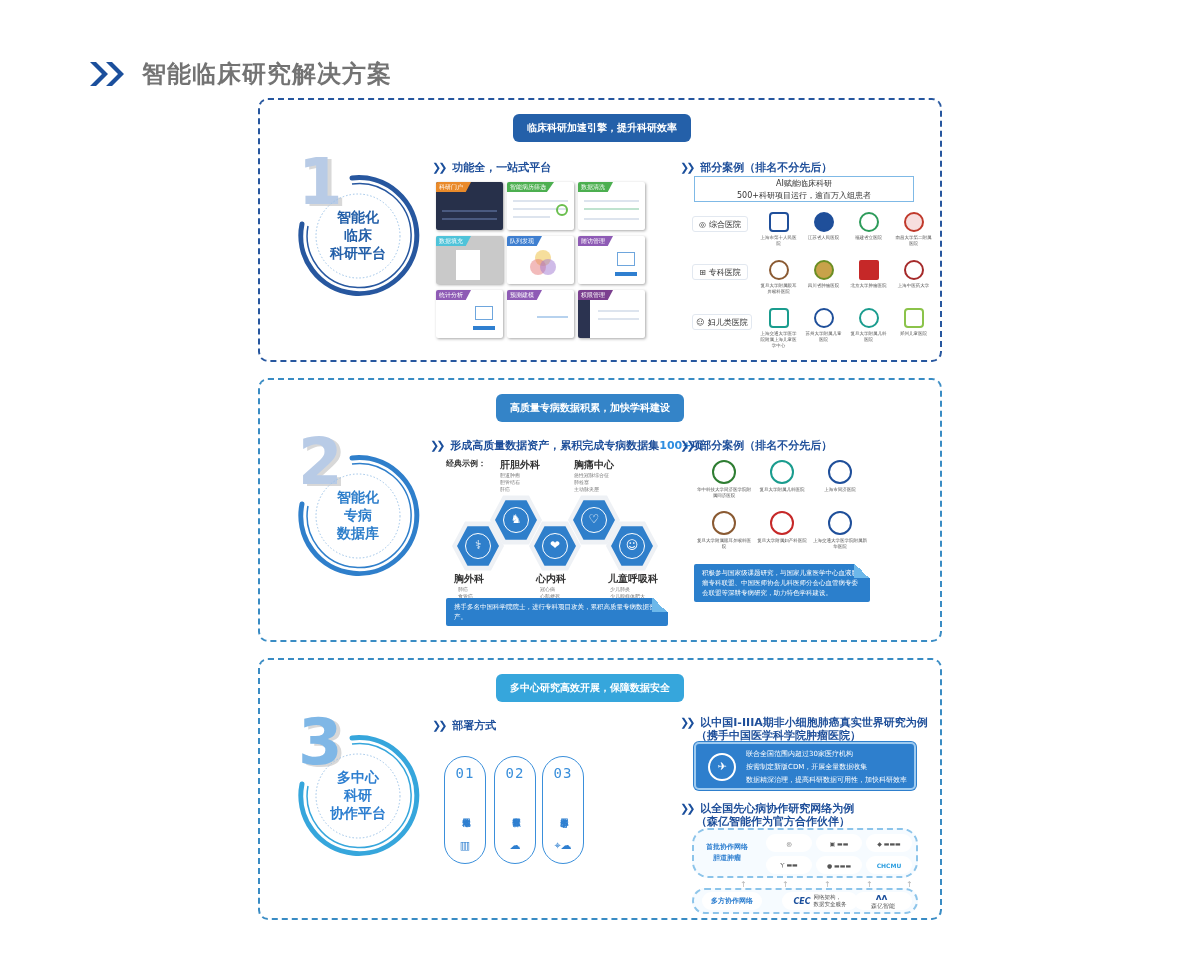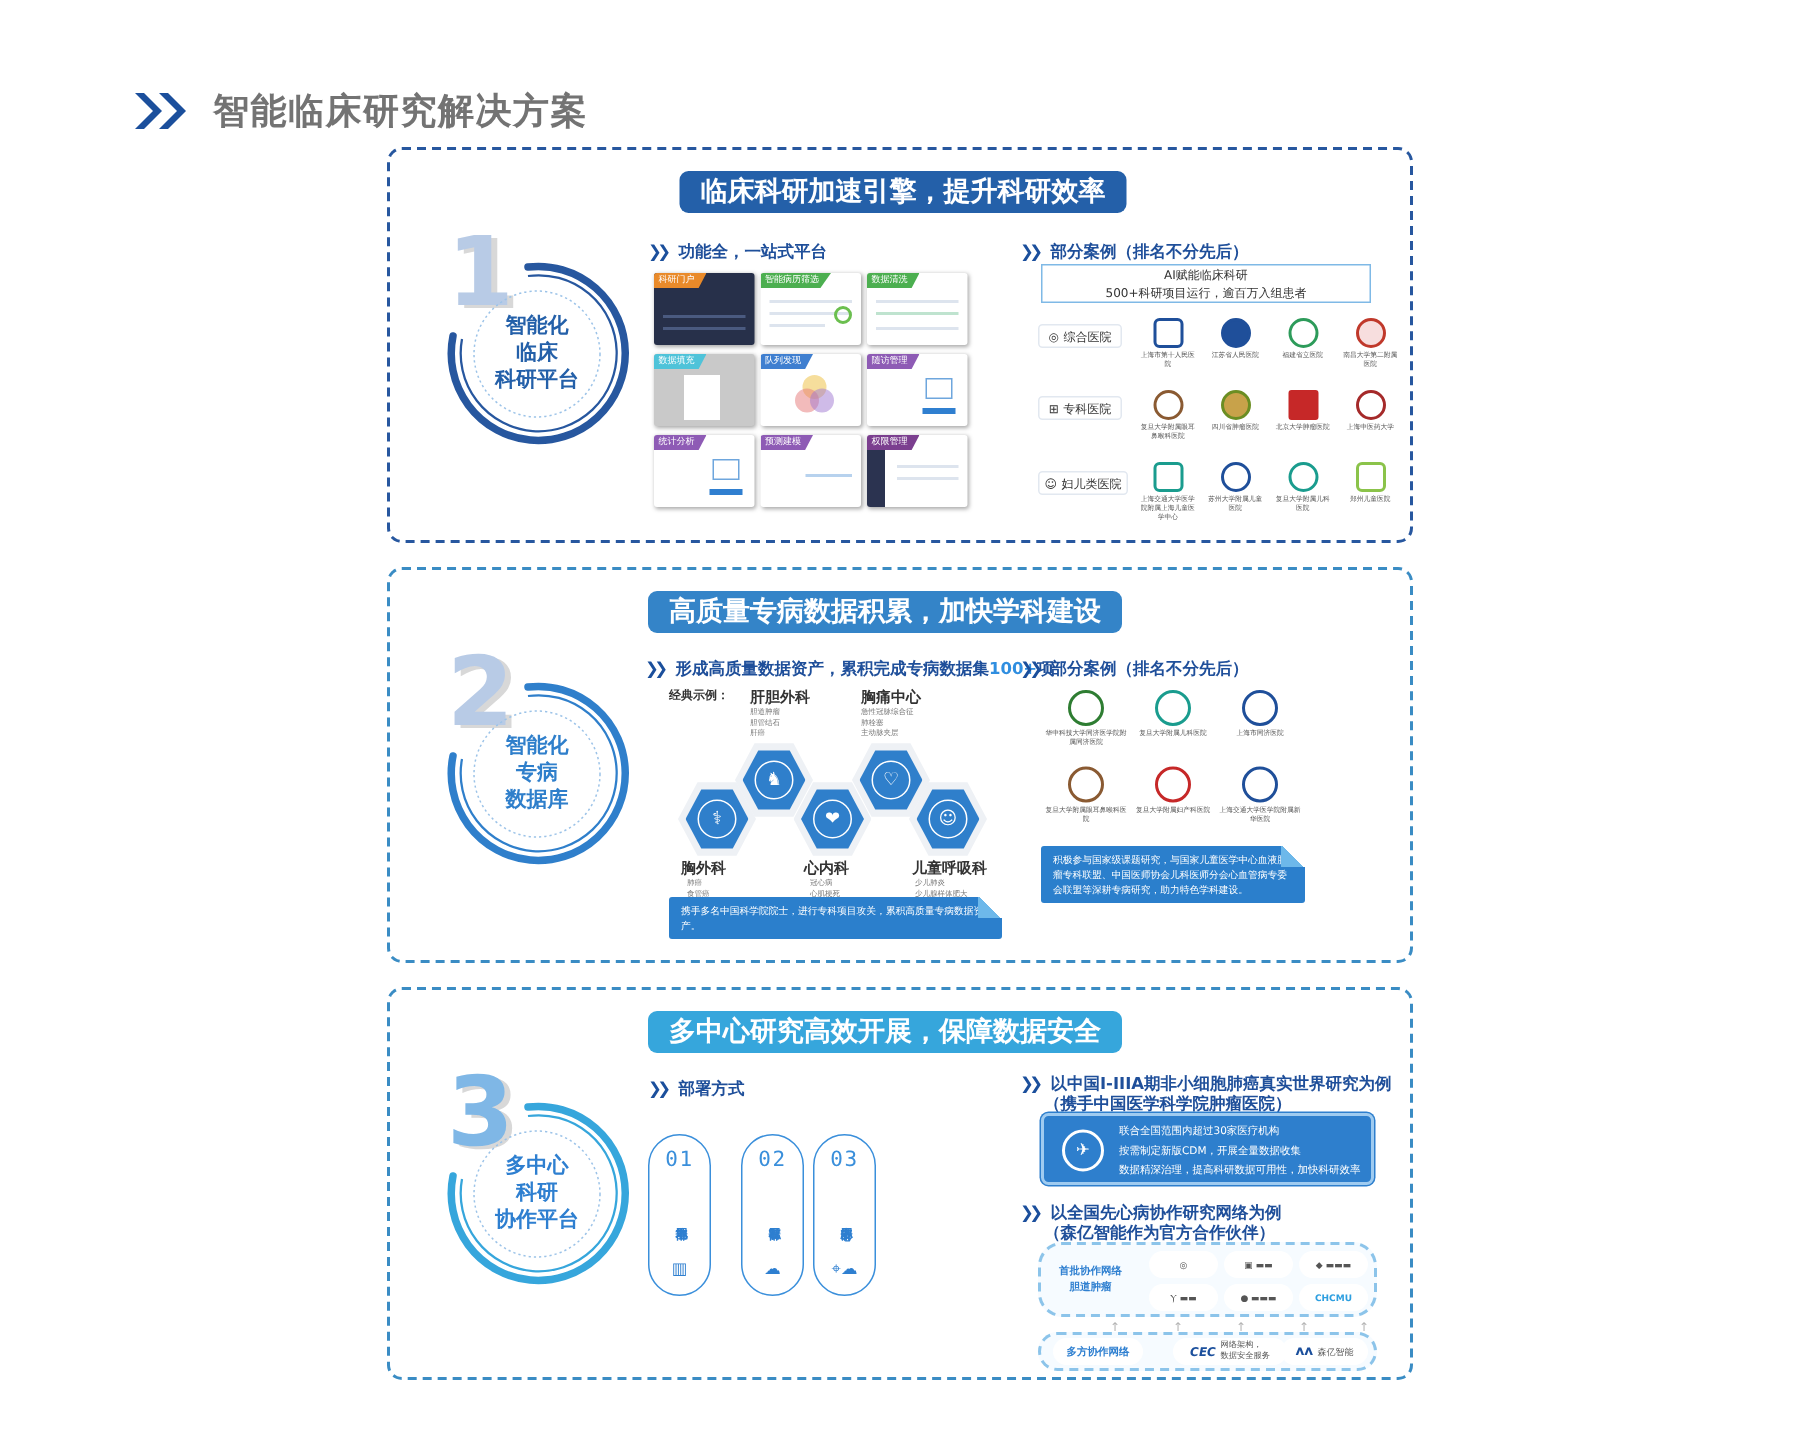--- a/index.html
+++ b/index.html
@@ -7,21 +7,21 @@
   body { font-family: "DejaVu Sans", "Liberation Sans", sans-serif; color: #1f3a6e; position: relative; }
 
   .page-title { position: absolute; left: 88px; top: 58px; display: flex; align-items: center; gap: 14px; }
   .page-title h1 { font-size: 24px; font-weight: bold; color: #737373; letter-spacing: 1px; }
 
   .section { position: absolute; left: 258px; width: 684px; border-radius: 10px; border: 2px dashed #2b5fa8; }
   .s1 { top: 98px; height: 264px; border-color: #27579f; }
   .s2 { top: 378px; height: 264px; border-color: #3a8cc4; }
   .s3 { top: 658px; height: 262px; border-color: #3a8cc4; }
 
-  .banner { position: absolute; left: 50%; transform: translateX(-50%); top: 14px; height: 28px; padding: 0 14px; border-radius: 6px; color: #fff; font-weight: bold; font-size: 18px; line-height: 28px; white-space: nowrap; }
+  .banner { position: absolute; left: 50%; transform: translateX(-50%); top: 14px; height: 28px; padding: 0 14px; border-radius: 6px; color: #fff; font-weight: bold; font-size: 10px; line-height: 28px; white-space: nowrap; }
   .s1 .banner { background: #2460a9; left: 466px; transform: translateX(-50%); top: 14px; }
   .s2 .banner { background: #3484c8; left: 330px; }
   .s3 .banner { background: #36a6dc; left: 330px; }
 
   
   .emblem { position: absolute; left: 28px; top: 50px; width: 140px; height: 170px; }
   .emblem .num { position: absolute; left: 10px; top: 0; font-size: 64px; font-weight: bold; color: #b8cbe6; text-shadow: 4px 2px 0 #d8d8d8; font-family: "DejaVu Sans", sans-serif; line-height: 1; }
   .emblem .ring { position: absolute; left: 6px; top: 22px; width: 128px; height: 128px; }
   .emblem .label { position: absolute; left: 30px; top: 58px; width: 80px; text-align: center; color: #2460a9; font-size: 14px; font-weight: bold; line-height: 18px; }
 
@@ -359,21 +359,21 @@
       <div>科研</div>
       <div>协作平台</div>
     </div>
   </div>
 
   <div class="subhead" style="left:172px; top:58px;">
     <span class="chevs">❯❯</span>
     <span>部署方式</span>
   </div>
 
-  <div class="pill" style="left:172px;">
+  <div class="pill" style="left:184px;">
     <div class="n">01</div>
     <div class="t">本地部署</div>
     <div class="i">▥</div>
   </div>
   <div class="pill" style="left:234px;">
     <div class="n">02</div>
     <div class="t">私有云部署</div>
     <div class="i">☁</div>
   </div>
   <div class="pill" style="left:282px;">
@@ -417,18 +417,18 @@
   <div class="arrowup" style="left:564px;top:220px;">↑</div>
   <div class="arrowup" style="left:606px;top:220px;">↑</div>
   <div class="arrowup" style="left:646px;top:220px;">↑</div>
 
   <div class="net" style="left:432px;top:228px;width:226px;height:26px;">
     <div class="chip" style="left:8px;top:2px;width:60px;color:#2e7fd0;font-weight:bold;font-size:7px;">多方协作网络</div>
     <div class="chip" style="left:88px;top:2px;width:76px;font-size:5.5px;">
       <b style="color:#1b4f9c;font-size:8px;margin-right:3px;font-style:italic">CEC</b>
       <span style="line-height:7px"><span>网络架构，</span><br><span>数据安全服务</span></span>
     </div>
-    <div class="chip" style="left:160px;top:2px;width:58px;font-size:6px;">
+    <div class="chip" style="left:160px;top:2px;width:58px;font-size:6px;flex-direction:column;">
       <b style="color:#1b4f9c;font-size:9px;margin-right:3px">ʌʌ</b>
         <span>森亿智能</span>
     </div>
   </div>
 </div>
 
 </body></html>

